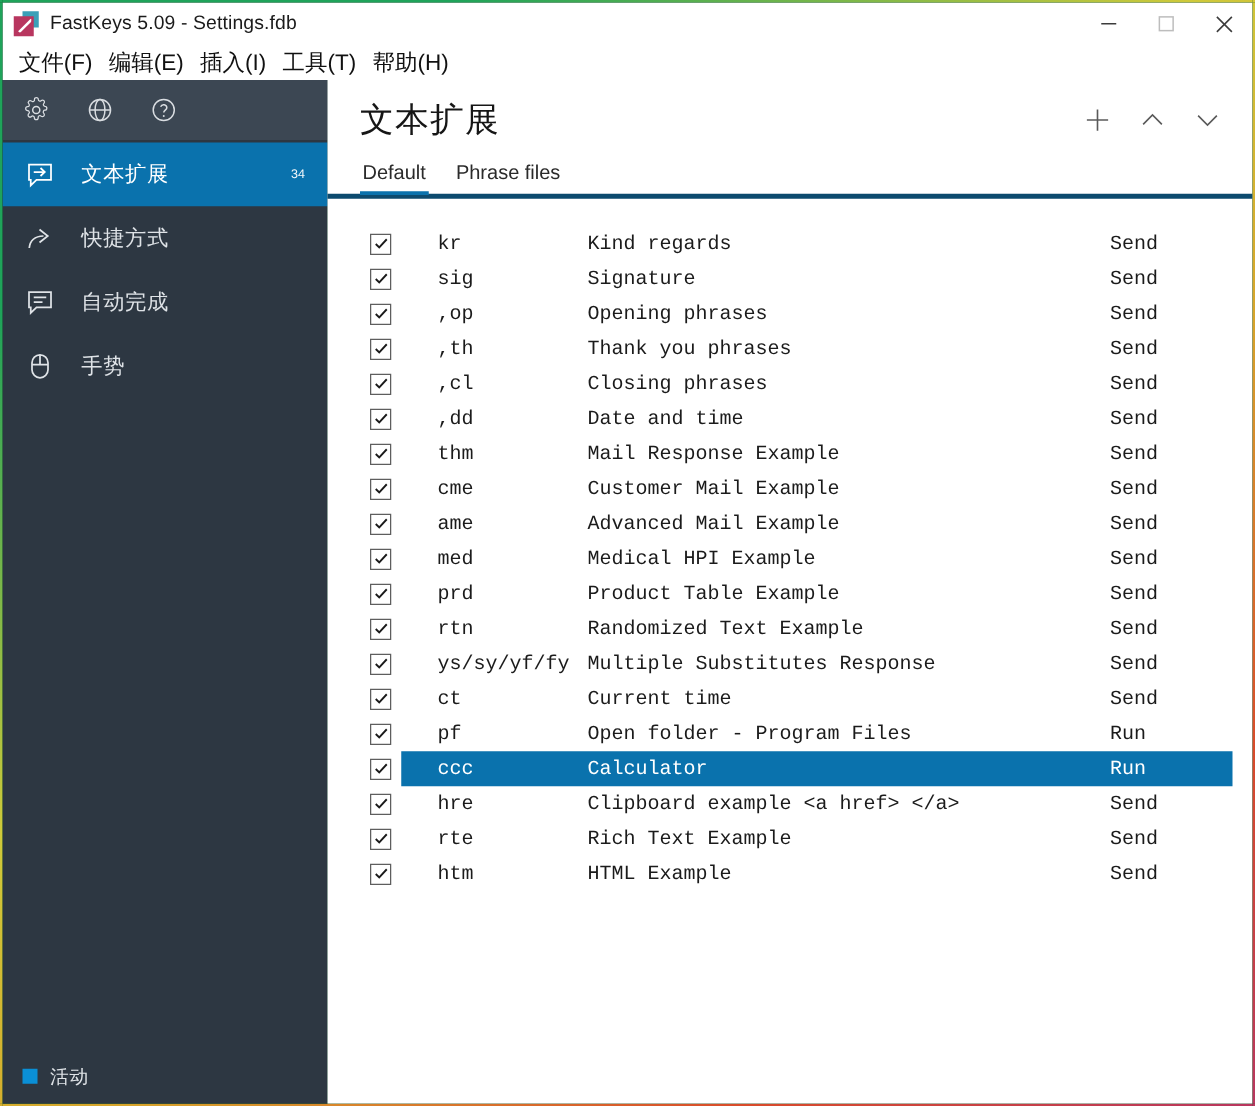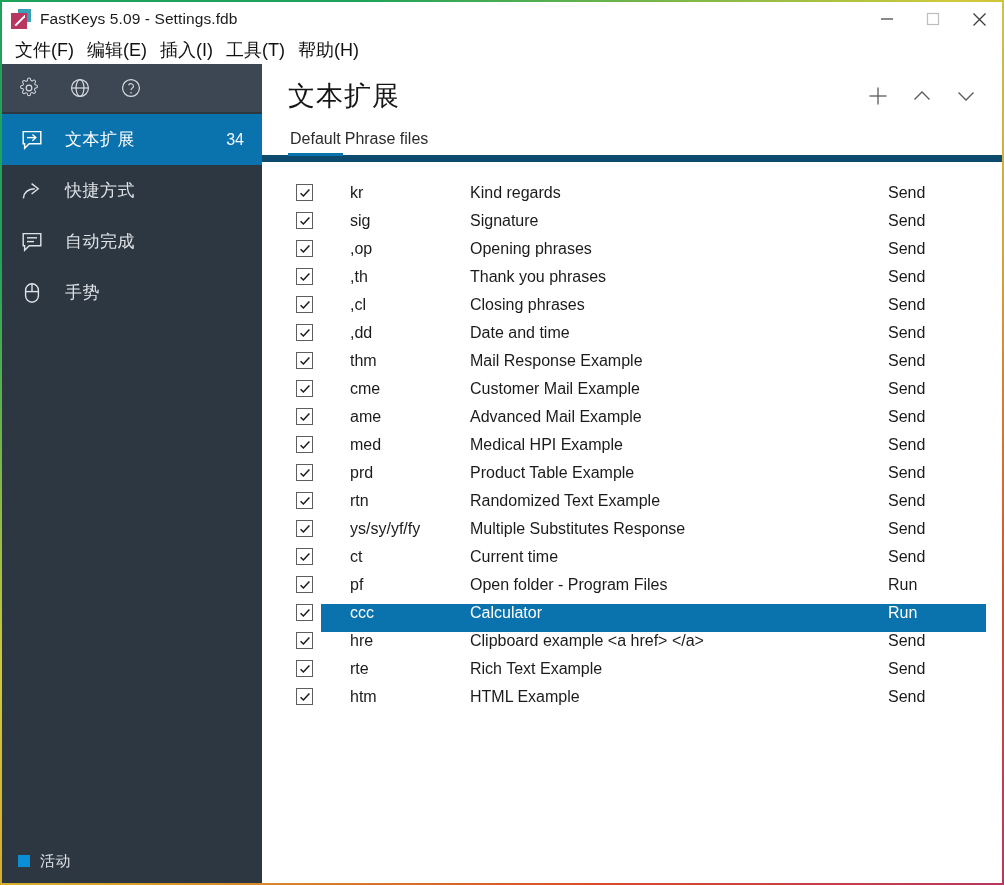--- a/index.html
+++ b/index.html
@@ -152,21 +152,21 @@
   }
   .sb-item .sb-icon svg { display: block; }
   .sb-item .sb-label {
     margin-left: 20px;
     font-size: 17px;
     white-space: nowrap;
     letter-spacing: 0.5px;
   }
   .sb-item .sb-count {
     margin-left: auto;
-    font-size: 16px;
+    font-size: 10px;
     opacity: .95;
   }
 
   .sidebar-status {
     height: 44px;
     display: flex;
     align-items: center;
     padding-left: 16px;
     flex: none;
   }
@@ -209,21 +209,22 @@
     width: 36px; height: 36px;
     display: flex; align-items: center; justify-content: center;
     color: #5a5a5a;
   }
   .hdr-btn svg { display: block; }
 
   .tabs {
     margin-top: 16px;
     padding-left: 26px;
     display: flex;
-    border-bottom: 7px solid #0c4a6e;
+    gap: 20px;
+    border-bottom: 4px solid #0c4a6e;
     position: relative;
   }
   .tab {
     font-size: 16px;
     color: #2b2b2b;
     padding: 0 2px 7px 2px;
     position: relative;
   }
   .tab.active:after {
     content: "";
@@ -235,21 +236,23 @@
 
   
   .list {
     margin-top: 22px;
     padding-left: 28px;
     padding-right: 28px;
   }
   .row {
     height: 28px;
     display: flex;
-    position: relative;
+    align-items: center;
+    position: relative;
+    font-family: Liberation Mono, monospace;
   }
   .cb {
     width: 17px; height: 17px;
     border: 1.4px solid #5e5e5e;
     background: #ffffff;
     flex: none;
     display: flex; align-items: center; justify-content: center;
     position: relative;
     z-index: 2;
     margin-left: 6px;

